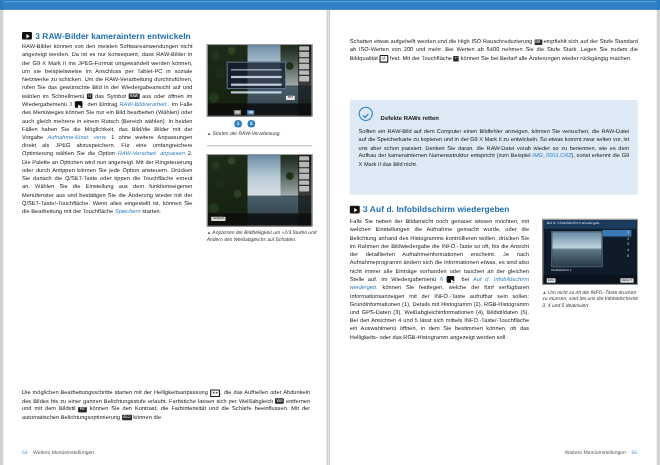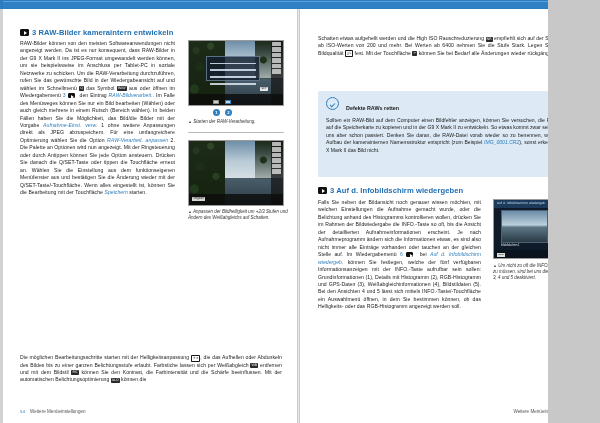--- a/index.html
+++ b/index.html
@@ -4,21 +4,21 @@
 <style>
   * { box-sizing: border-box; }
   html, body {
     margin: 0; padding: 0;
     width: 600px; height: 423px;
     background: #c8c8c8;
     font-family: "Liberation Sans", sans-serif;
   }
   #spread {
     position: relative;
-    width: 548px; height: 423px;
+    width: 600px; height: 423px;
     background: #d2d2d2;
     overflow: hidden;
   }
   .top-bar {
     position: absolute; left: 0; top: 0;
     width: 600px; height: 9px;
     background: #2b7cc0;
   }
   .top-bar .tb-inner {
     position: absolute; left: 3px; top: 1px;

